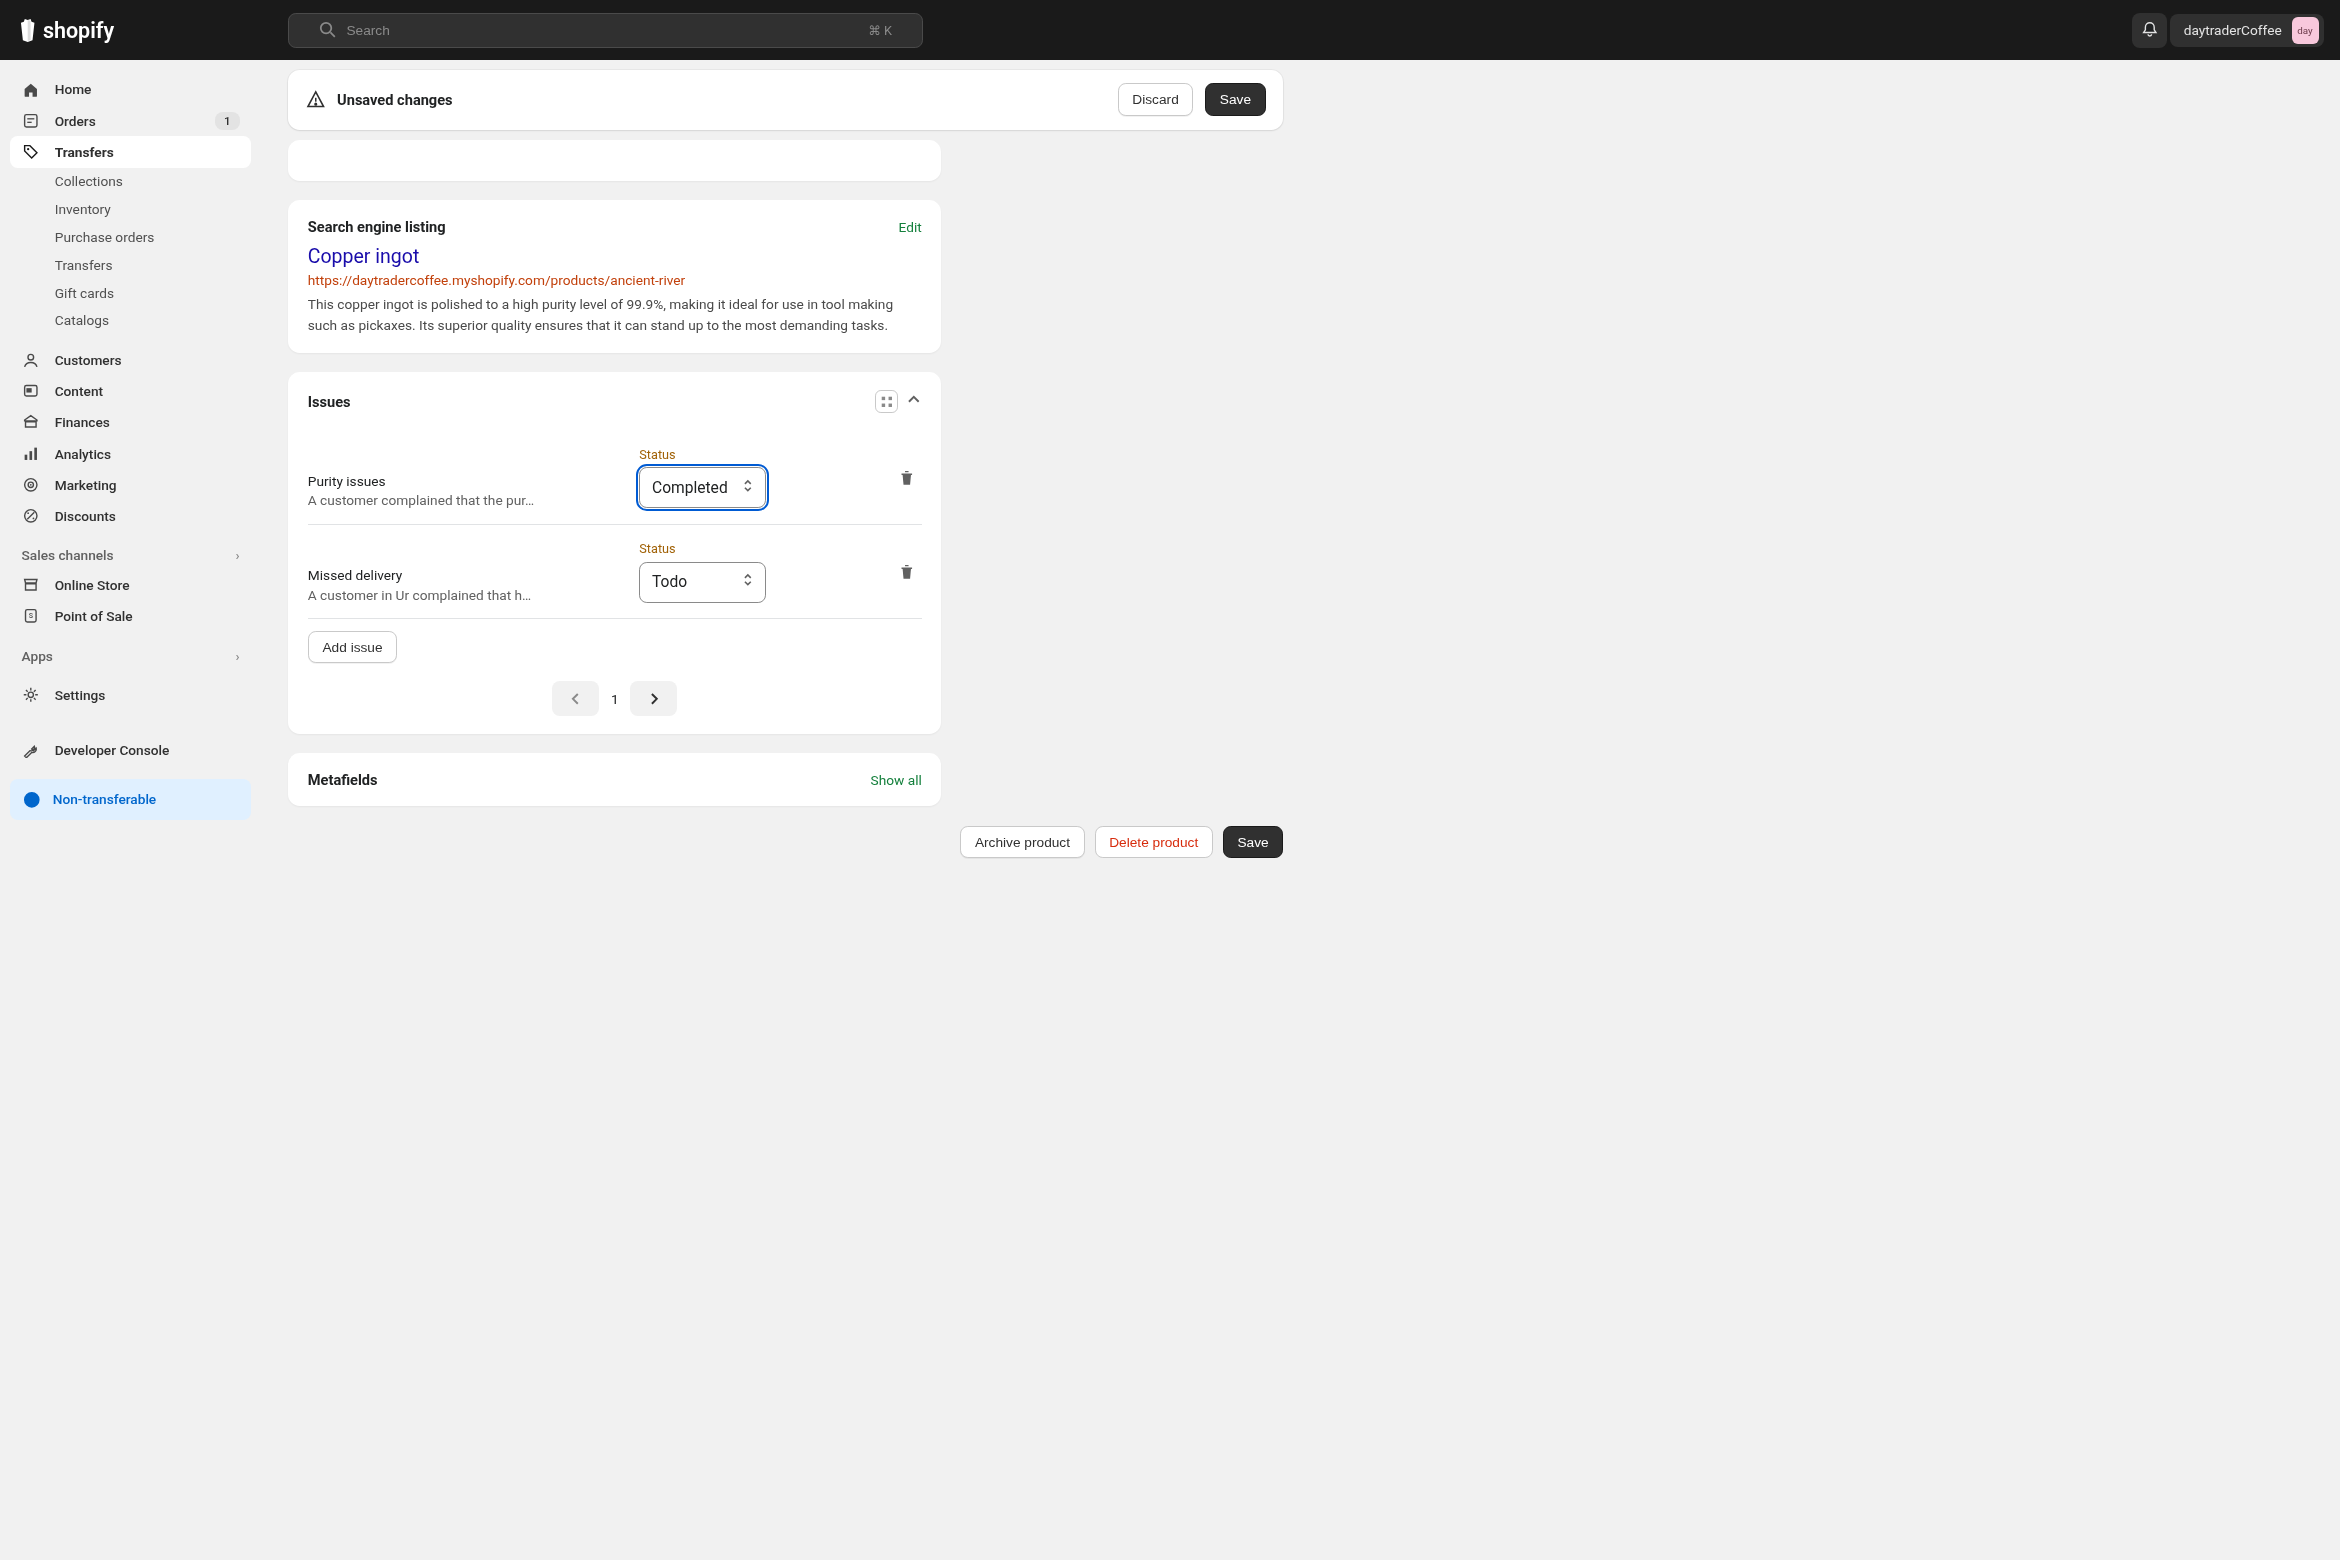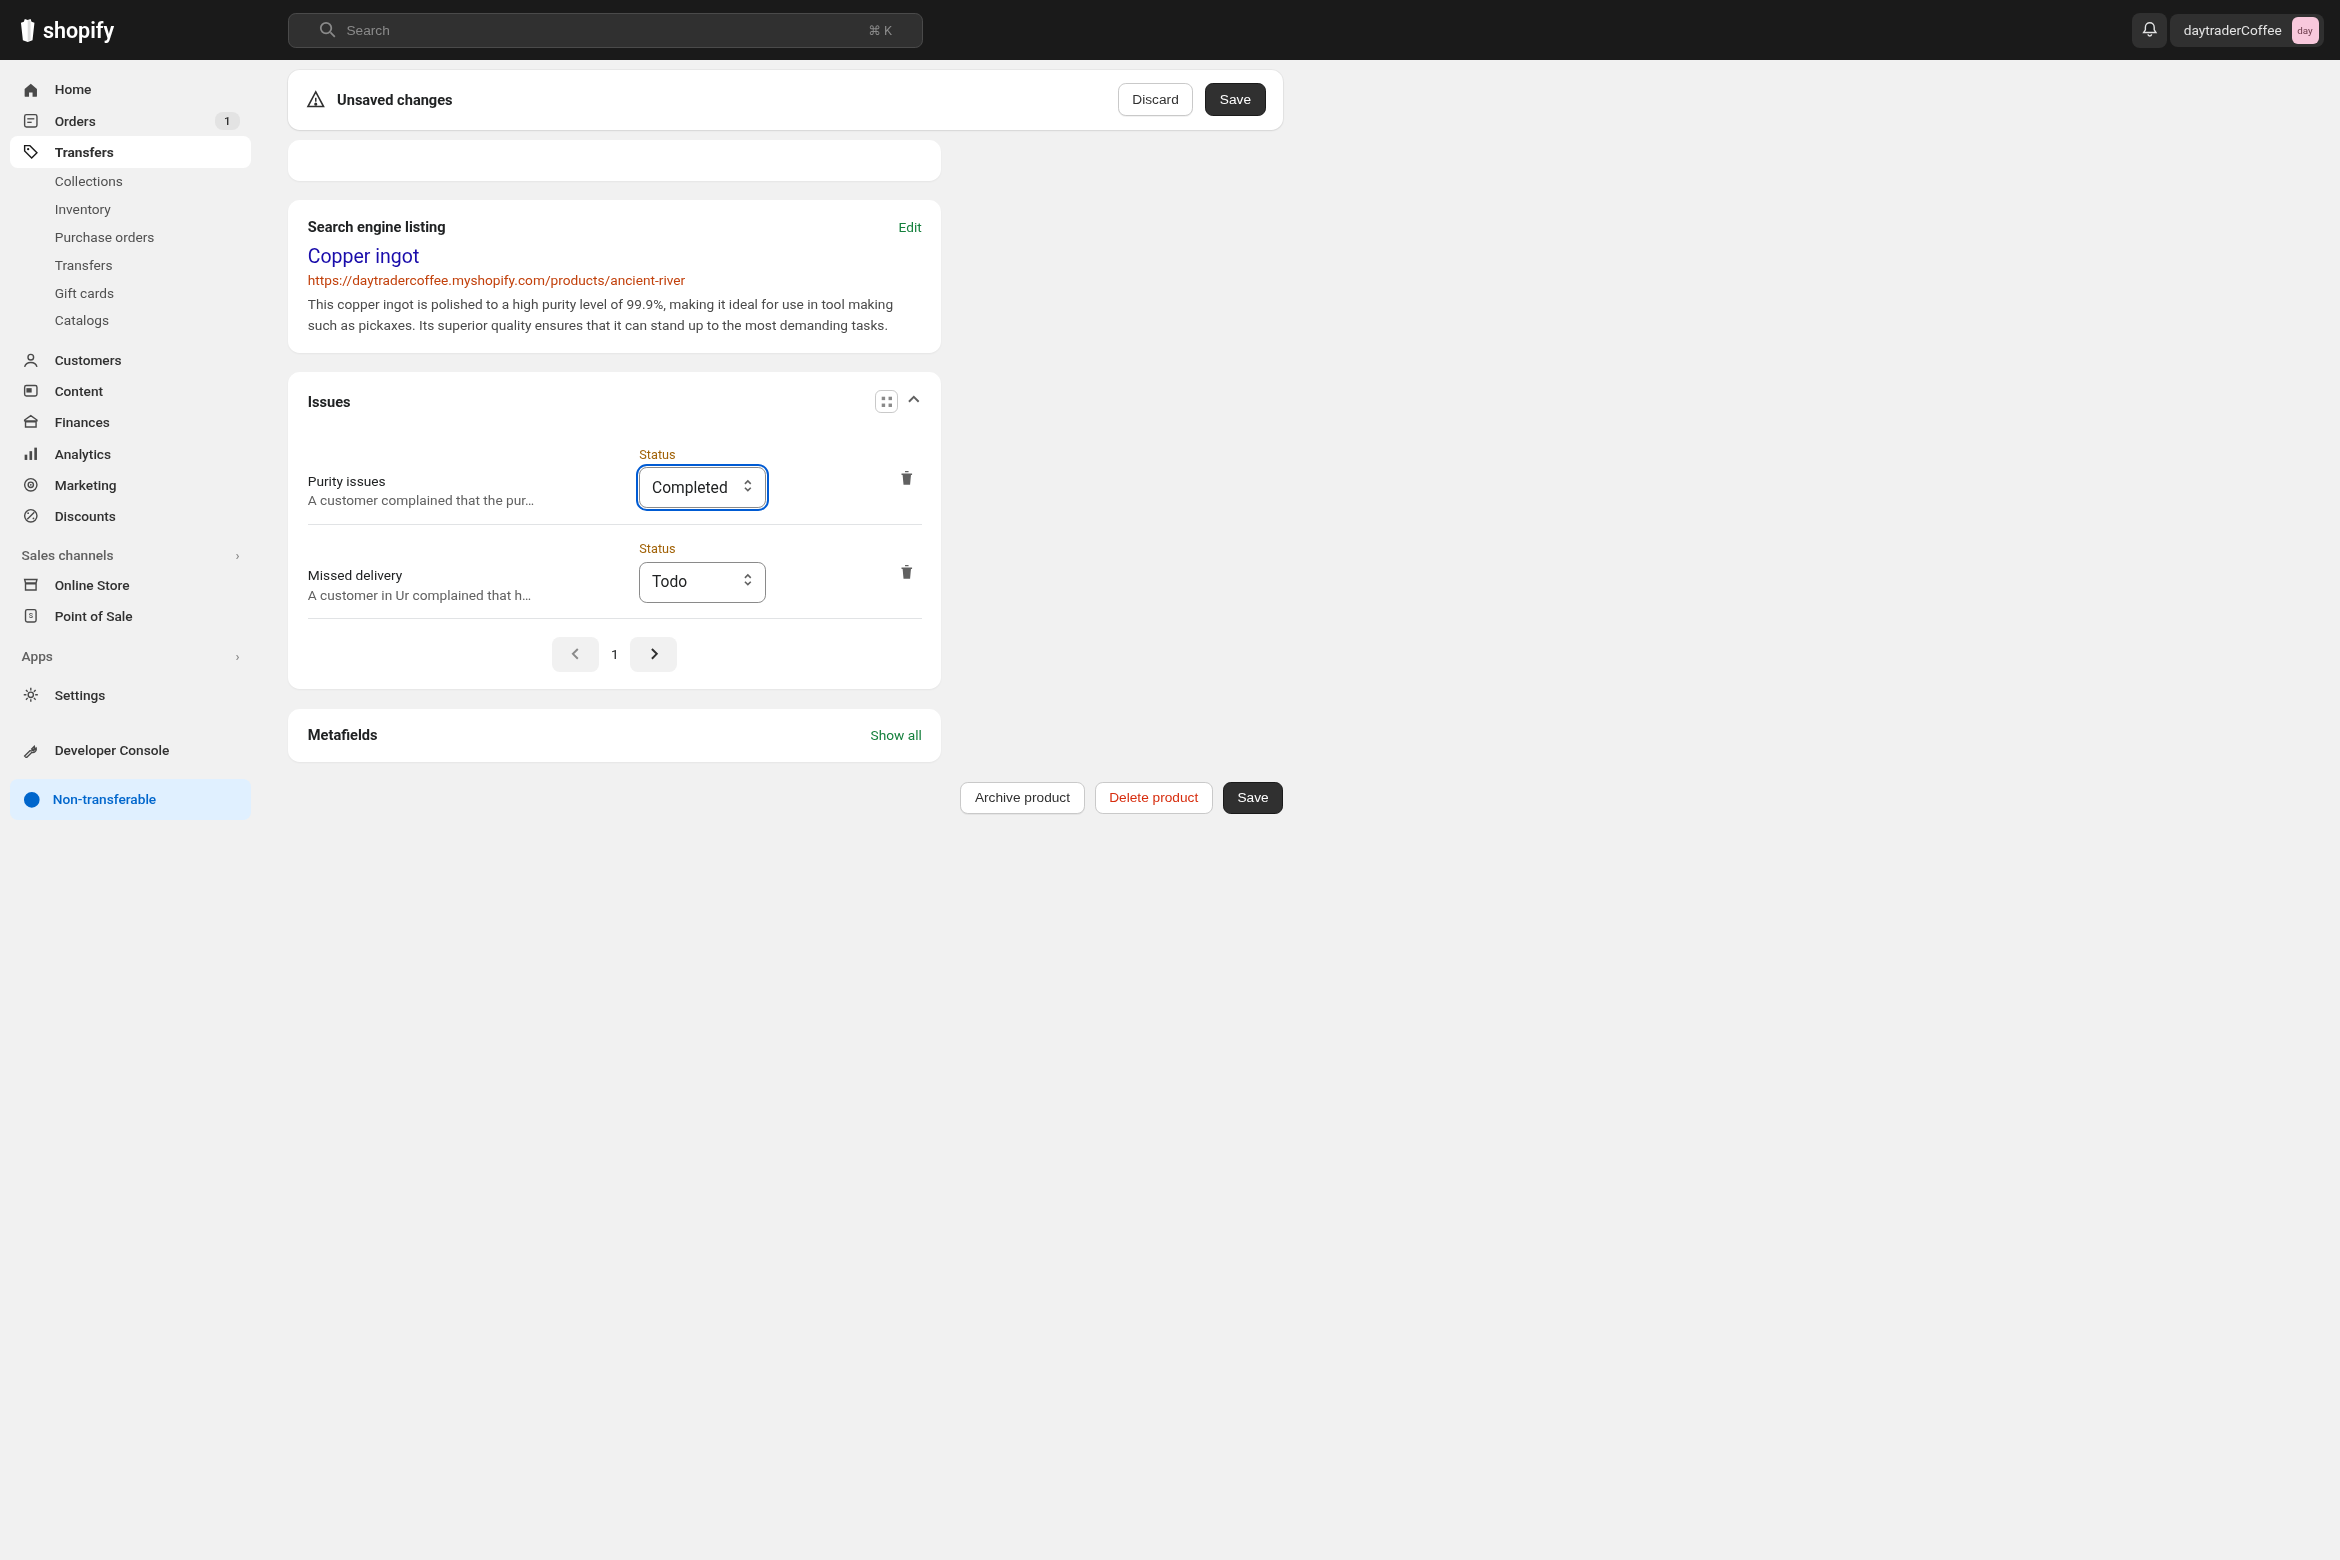--- a/index.html
+++ b/index.html
@@ -353,20 +353,23 @@
                   </svg></span>
             </div>
           </div>
           <div class="trash-btn">
             <svg class="i" viewBox="0 0 20 20" fill="none" stroke="currentColor" stroke-width="1.6">
                 <path d="M4 6h12M8 3h4M6 6l1 11h6l1-11"></path>
               </svg>
           </div>
         </div>
 
+        <div class="add-issue-row">
+          <button class="btn btn-secondary">Add issue</button>
+        </div>
 
         <div class="pager">
           <div class="pg-btn">
             <svg width="13.7" height="13.7" viewBox="0 0 14 14" fill="none" stroke="currentColor" stroke-width="2">
                 <path d="M9 2L4 7l5 5"></path>
               </svg>
           </div>
           <span class="pg-num">1</span>
           <div class="pg-btn enabled">
             <svg width="13.7" height="13.7" viewBox="0 0 14 14" fill="none" stroke="currentColor" stroke-width="2">

